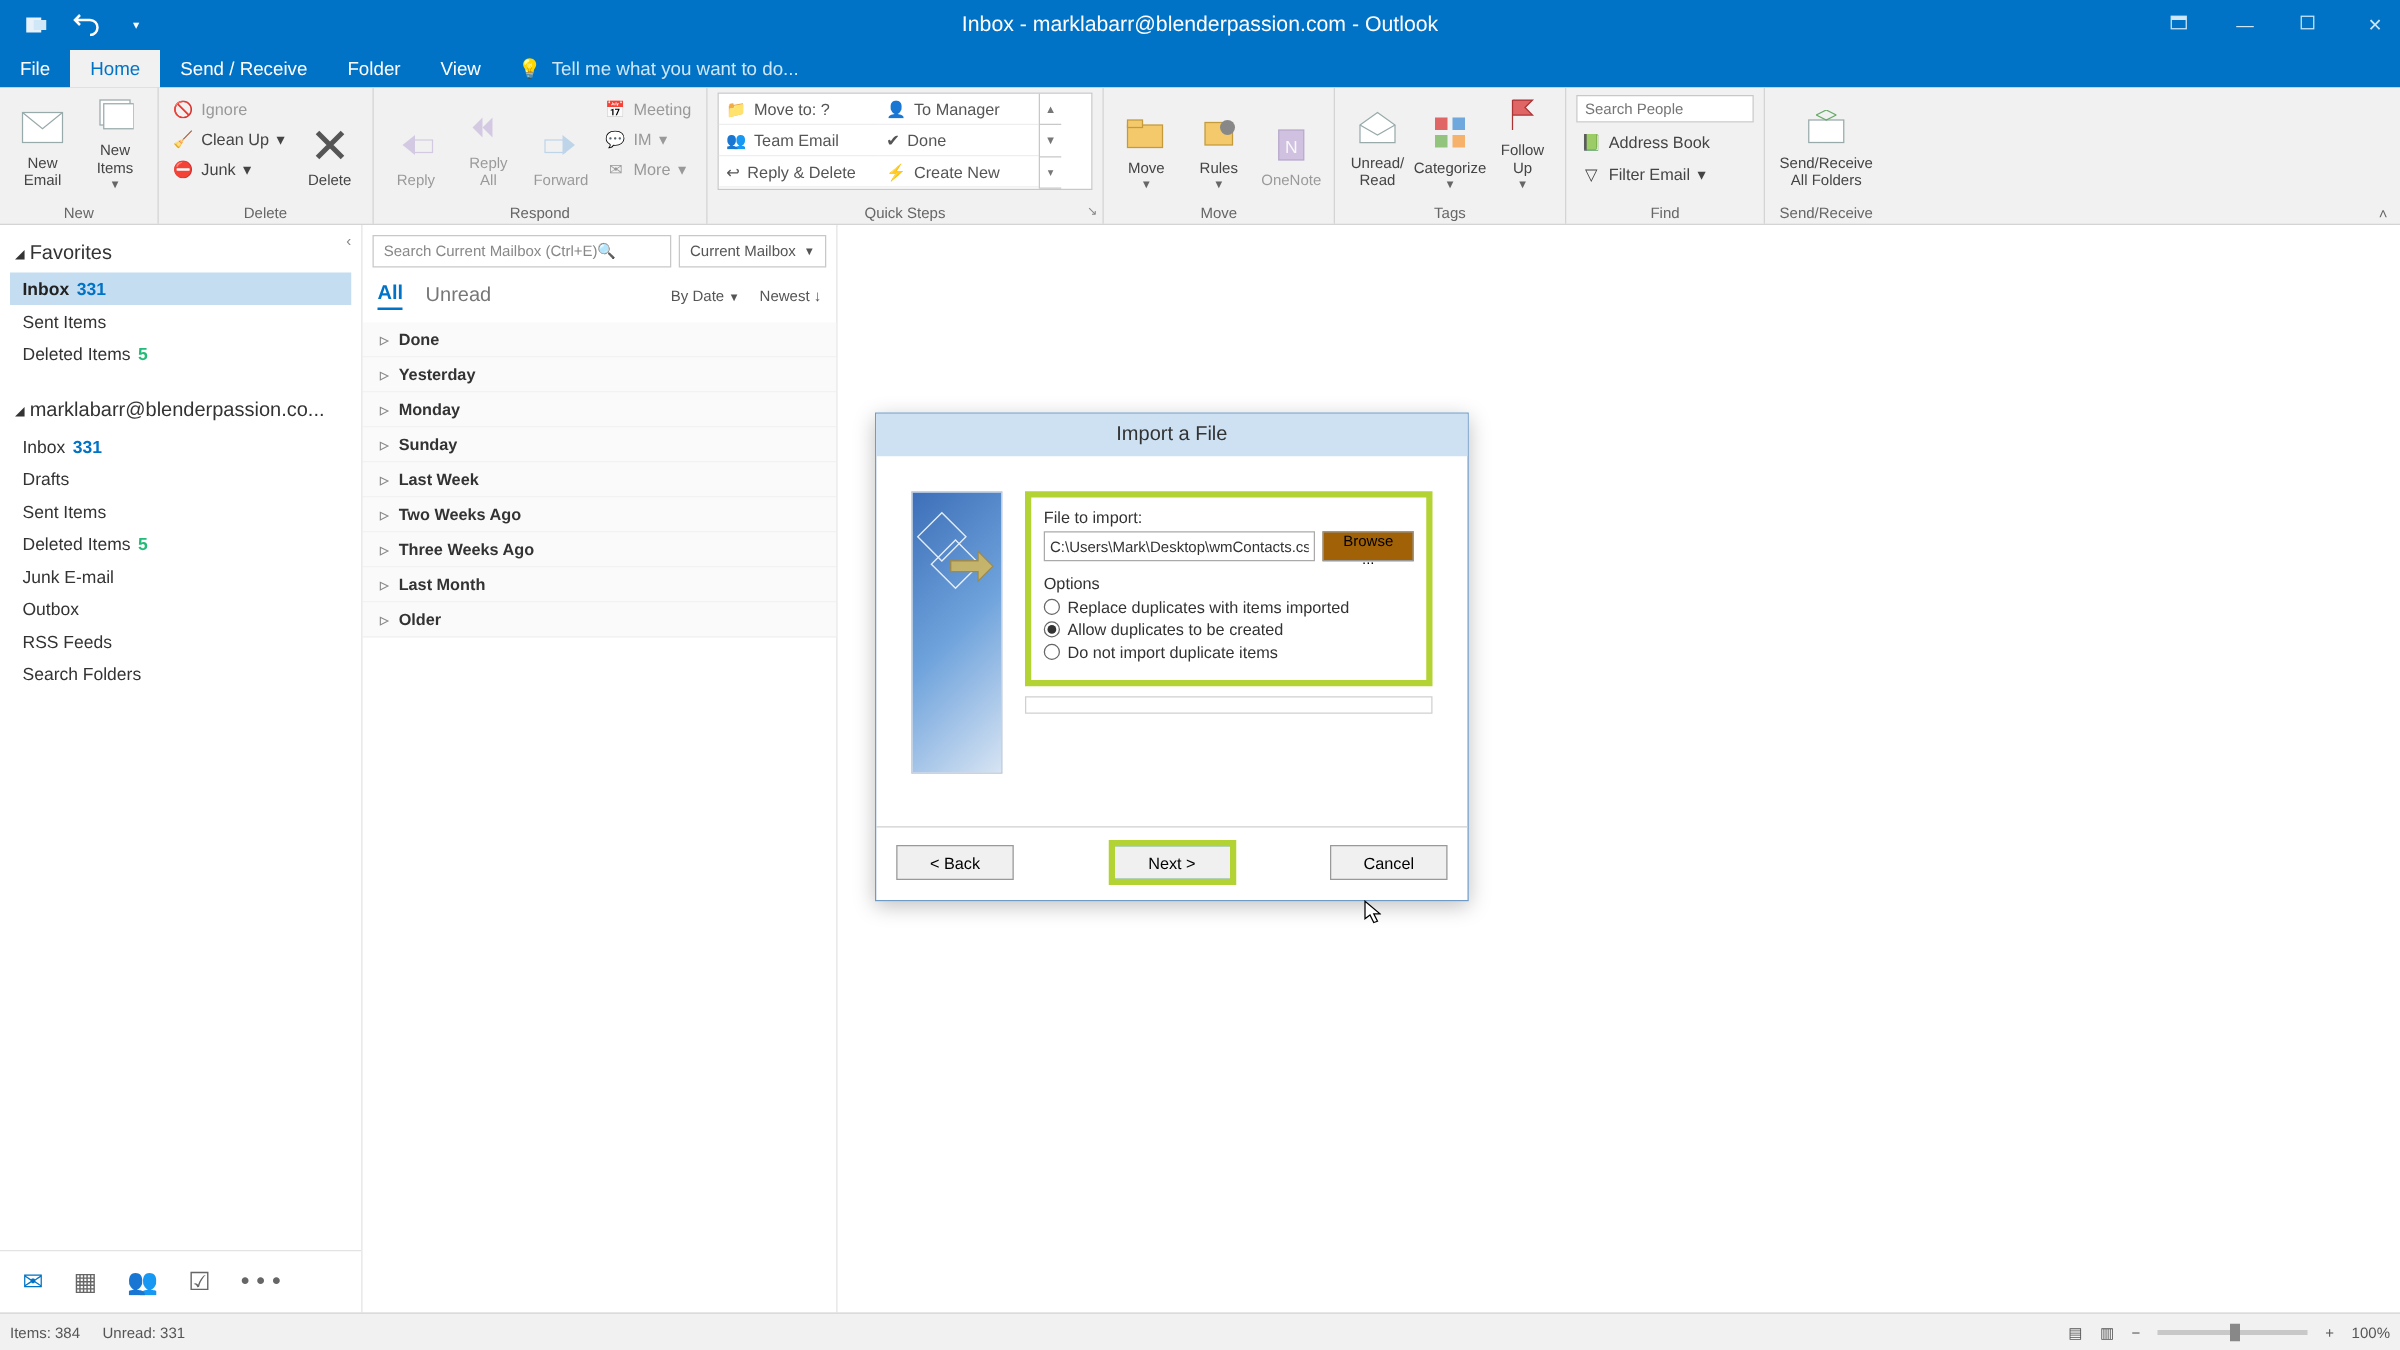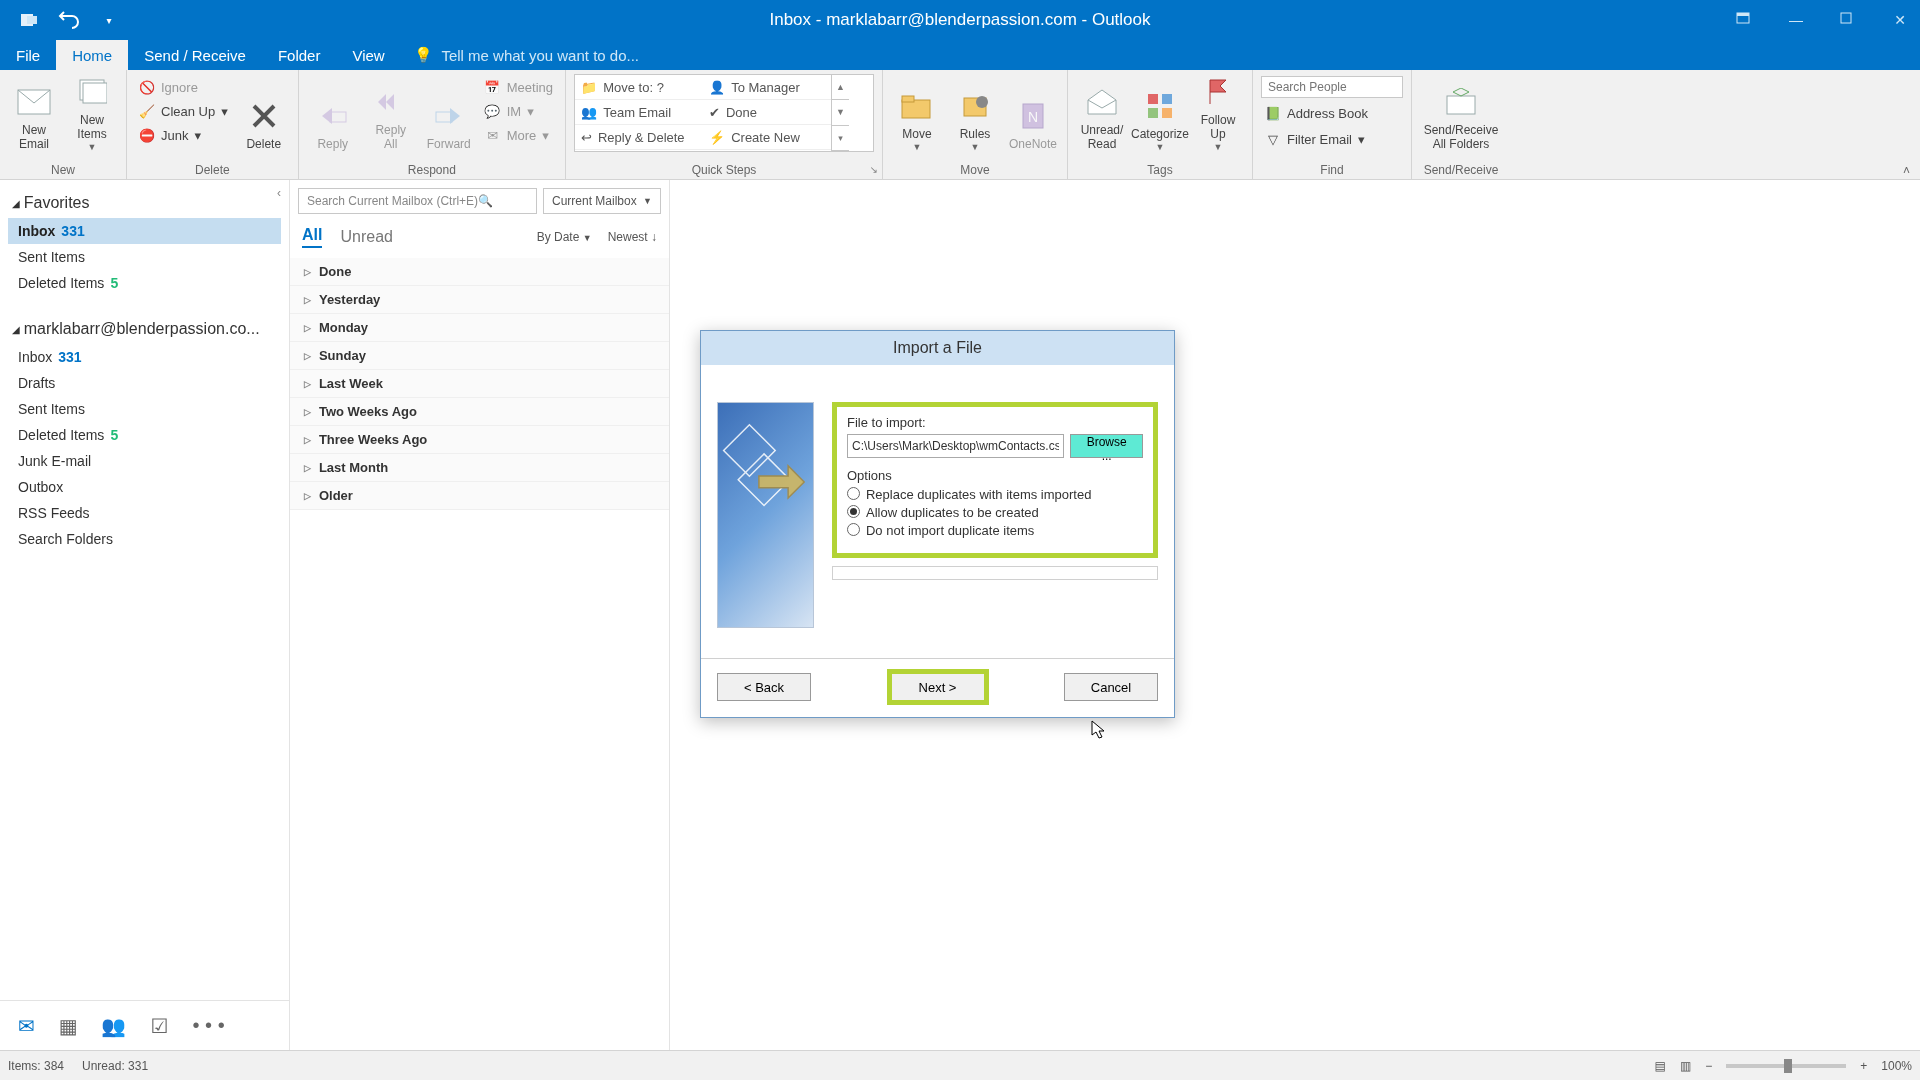--- a/index.html
+++ b/index.html
@@ -70,31 +70,31 @@
 
 
 .statusbar { position:absolute; bottom:0; left:0; right:0; height:30px; background:#F1F1F1; border-top:1px solid #D4D4D4; display:flex; align-items:center; font-size:12px; color:#555; padding:0 8px;}
 .statusbar .right { margin-left:auto; display:flex; align-items:center; gap:14px;}
 .zoomslider { width:120px; height:4px; background:#C8C8C8; position:relative;}
 .zoomslider .thumb { width:8px; height:14px; background:#888; position:absolute; left:58px; top:-5px;}
 
 
 .dialog { position:absolute; left:700px; top:330px; width:475px; background:#fff; border:1px solid #6F9BC6; box-shadow:0 4px 16px rgba(0,0,0,.25);}
 .dialog .dlg-title { background:#CDE1F3; height:34px; display:flex; align-items:center; justify-content:center; font-size:16px; color:#333;}
-.dlg-body { padding: 16px; display:flex; gap:18px;margin-top:21px;}
+.dlg-body { padding: 28px; display:flex; gap:18px;}
 .dlg-graphic { width:130px; height:226px; background:linear-gradient(135deg,#3C6FB8 0%, #6FA3DC 50%, #D7E4F3 100%); border:1px solid #B8C6D8; position:relative;}
 .dlg-graphic svg { position:absolute; inset:0; }
 
 .dlg-form { flex:1; font-size:13px; color:#333;}
 .highlight { border:5px solid #B3D335; padding:8px 10px 12px 10px; margin-bottom:8px;}
 .dlg-form label { display:block; margin-bottom:4px;}
 .path-input { width:228px; height:24px; border:1px solid #AAA; font-size:12px; padding:2px 4px; color:#333; background:#fff; }
-.browse-btn { height:24px; padding:0 10px; font-size:12px; border:1px solid #999; background:#5eead4; margin-left:6px; cursor:pointer;}
+.browse-btn { height:24px; padding:0 10px; font-size:12px; border:1px solid #999; background:#a16207; margin-left:6px; cursor:pointer;}
 .opt-label { margin:10px 0 4px 0; }
-.radio-row { display:flex; align-items:flex-start; gap:6px; font-size:13px; margin:3px 0;}
+.radio-row { display:flex; align-items:center; gap:6px; font-size:13px; margin:3px 0;}
 .radio { width:13px; height:13px; border:1px solid #666; border-radius:50%; display:flex; align-items:center; justify-content:center;}
 .radio.checked::after { content:""; width:7px; height:7px; background:#333; border-radius:50%;}
 .extra-box { border:1px solid #D0D0D0; height:14px; margin:2px 0 0 0;}
 
 .dlg-divider { border-top:1px solid #D0D0D0; margin:14px 0 14px 0;}
 .dlg-buttons { display:flex; justify-content:space-between; gap:12px; padding:0 16px 16px 16px;}
 .dlg-btn { width:94px; height:28px; border:1px solid #999; background:#F0F0F0; font-size:13px; cursor:pointer; display:flex; align-items:center; justify-content:center;}
 .dlg-btn.primary-hl { outline:5px solid #B3D335; outline-offset:-1px; border:1px solid #0173C7;}
 .cursor-img { position:absolute; left:1091px; top:720px; width:14px; height:20px; pointer-events:none;}
 

